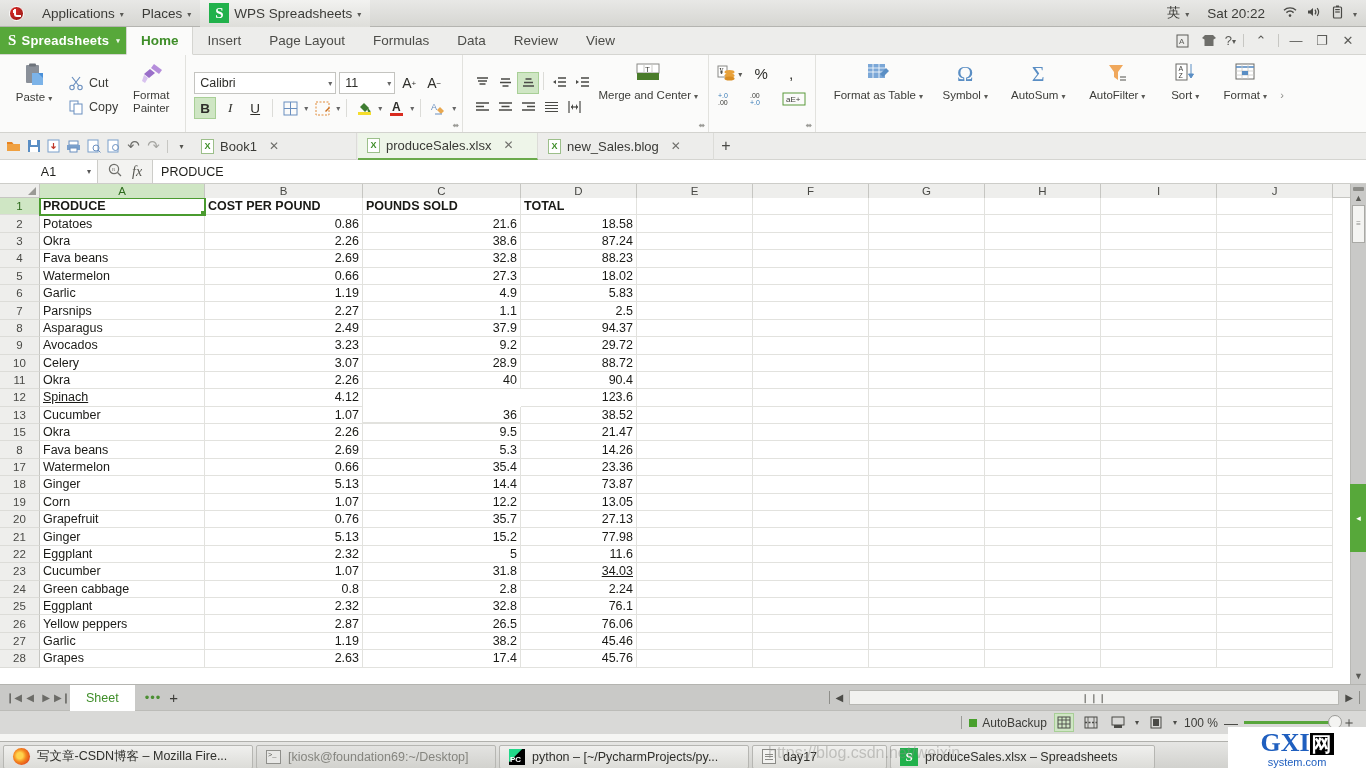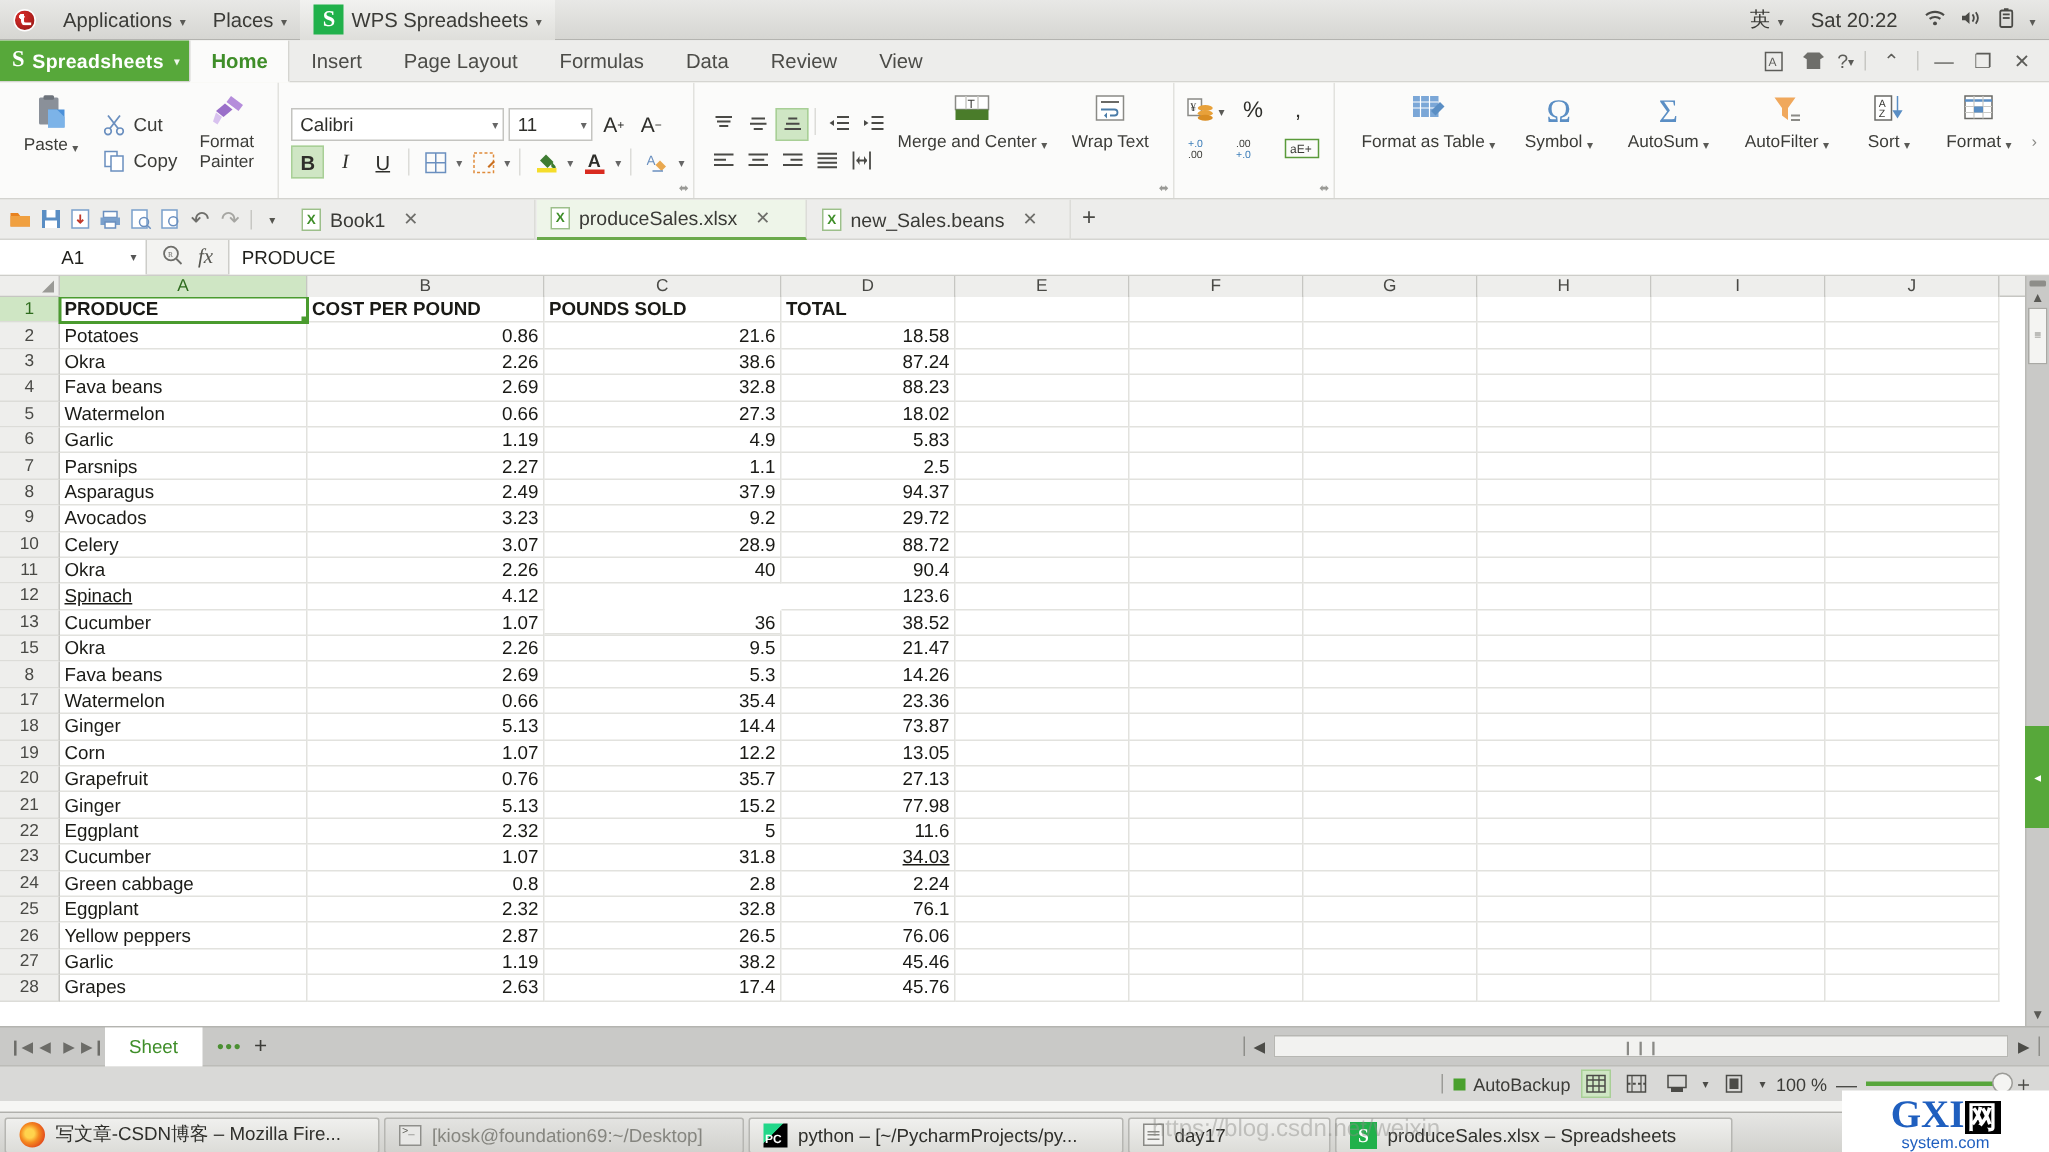--- a/index.html
+++ b/index.html
@@ -630,29 +630,20 @@
           <rect x="5" y="2" width="22" height="9" fill="#fff" stroke="#8a8a86"></rect>
           <path d="M12 2v9M20 2v9" stroke="#c9c9c5"></path>
           <text x="13" y="10" font-size="8" fill="#3c3c38" font-family="Liberation Sans">T</text>
           <rect x="5" y="11" width="22" height="7" fill="#4a7c2a"></rect>
         </svg>
         <span class="lbl">
           <span>Merge and Center</span>
           <span class="caret">▾</span>
         </span>
       </div>
-      <div class="big-btn" style="width:74px;">
-        <svg width="26" height="24" viewBox="0 0 26 24">
-          <rect x="4" y="2" width="18" height="16" fill="#fff" stroke="#8a8a86"></rect>
-          <path d="M7 6h12" stroke="#6a6a66" stroke-width="1.2"></path>
-          <path d="M7 11h9a2 2 0 1 1 0 4h-3" stroke="#4a7ca8" stroke-width="1.2" fill="none"></path>
-          <path d="M11 13l-2 2 2 2z" fill="#4a7ca8"></path>
-        </svg>
-        <span class="lbl" style="display:block;">Wrap Text</span>
-      </div>
       <span class="rg-dialog">⬌</span>
     </div>
 
     <div class="rgroup" style="flex-direction:column;padding:6px 8px 0 8px;">
       <div style="display:flex;align-items:center;gap:8px;height:25px;">
         <div style="display:flex;align-items:center;gap:2px;">
           <svg width="19" height="18" viewBox="0 0 19 18">
             <rect x="1" y="1" width="9" height="11" fill="#fff" stroke="#8a8a86"></rect>
             <text x="2.5" y="9" font-size="8" fill="#3c3c38" font-family="Liberation Serif">¥</text>
             <ellipse cx="12.5" cy="7" rx="5" ry="2" fill="#e8a13a"></ellipse>
@@ -807,21 +798,21 @@
       <span>Book1</span>
       <span class="xclose">✕</span>
     </div>
     <div class="doc-tab active" style="width:180px;">
       <span class="xls-icon">X</span>
       <span>produceSales.xlsx</span>
       <span class="xclose">✕</span>
     </div>
     <div class="doc-tab" style="width:175px;">
       <span class="xls-icon">X</span>
-      <span>new_Sales.beans</span>
+      <span>new_Sales.blog</span>
       <span class="xclose">✕</span>
     </div>
     <div style="display:flex;align-items:center;justify-content:center;width:22px;font-size:16px;color:#4a4a46;">
       <span>+</span>
     </div>
   </div>
 
   <div id="formula-bar">
     <div id="name-box">
       <span>A1</span>

